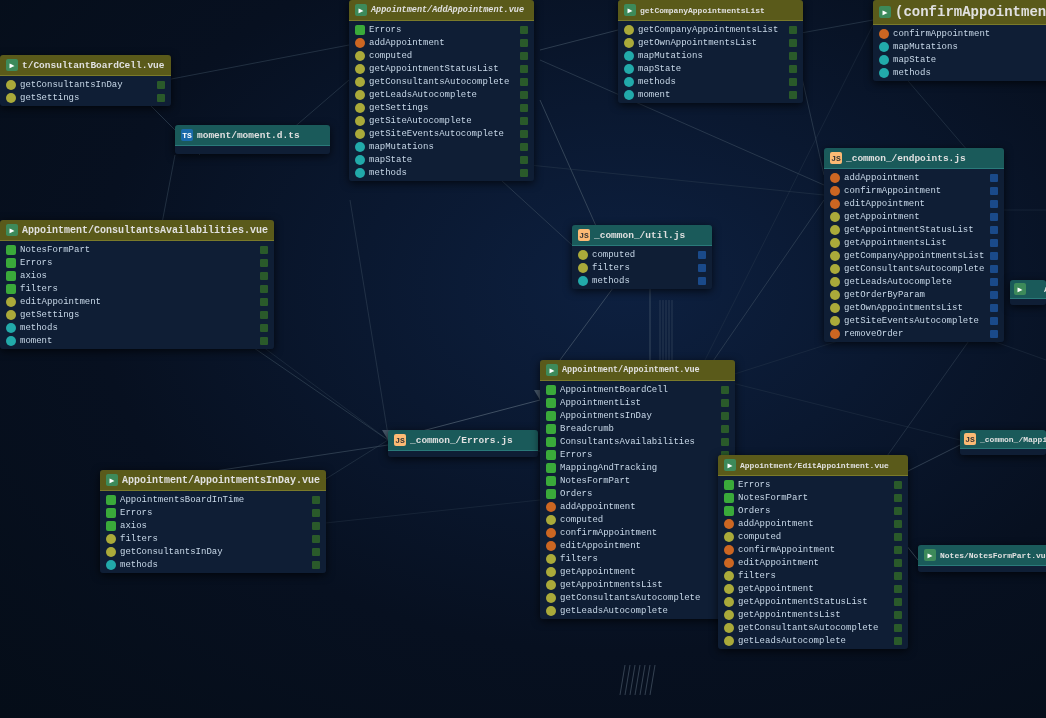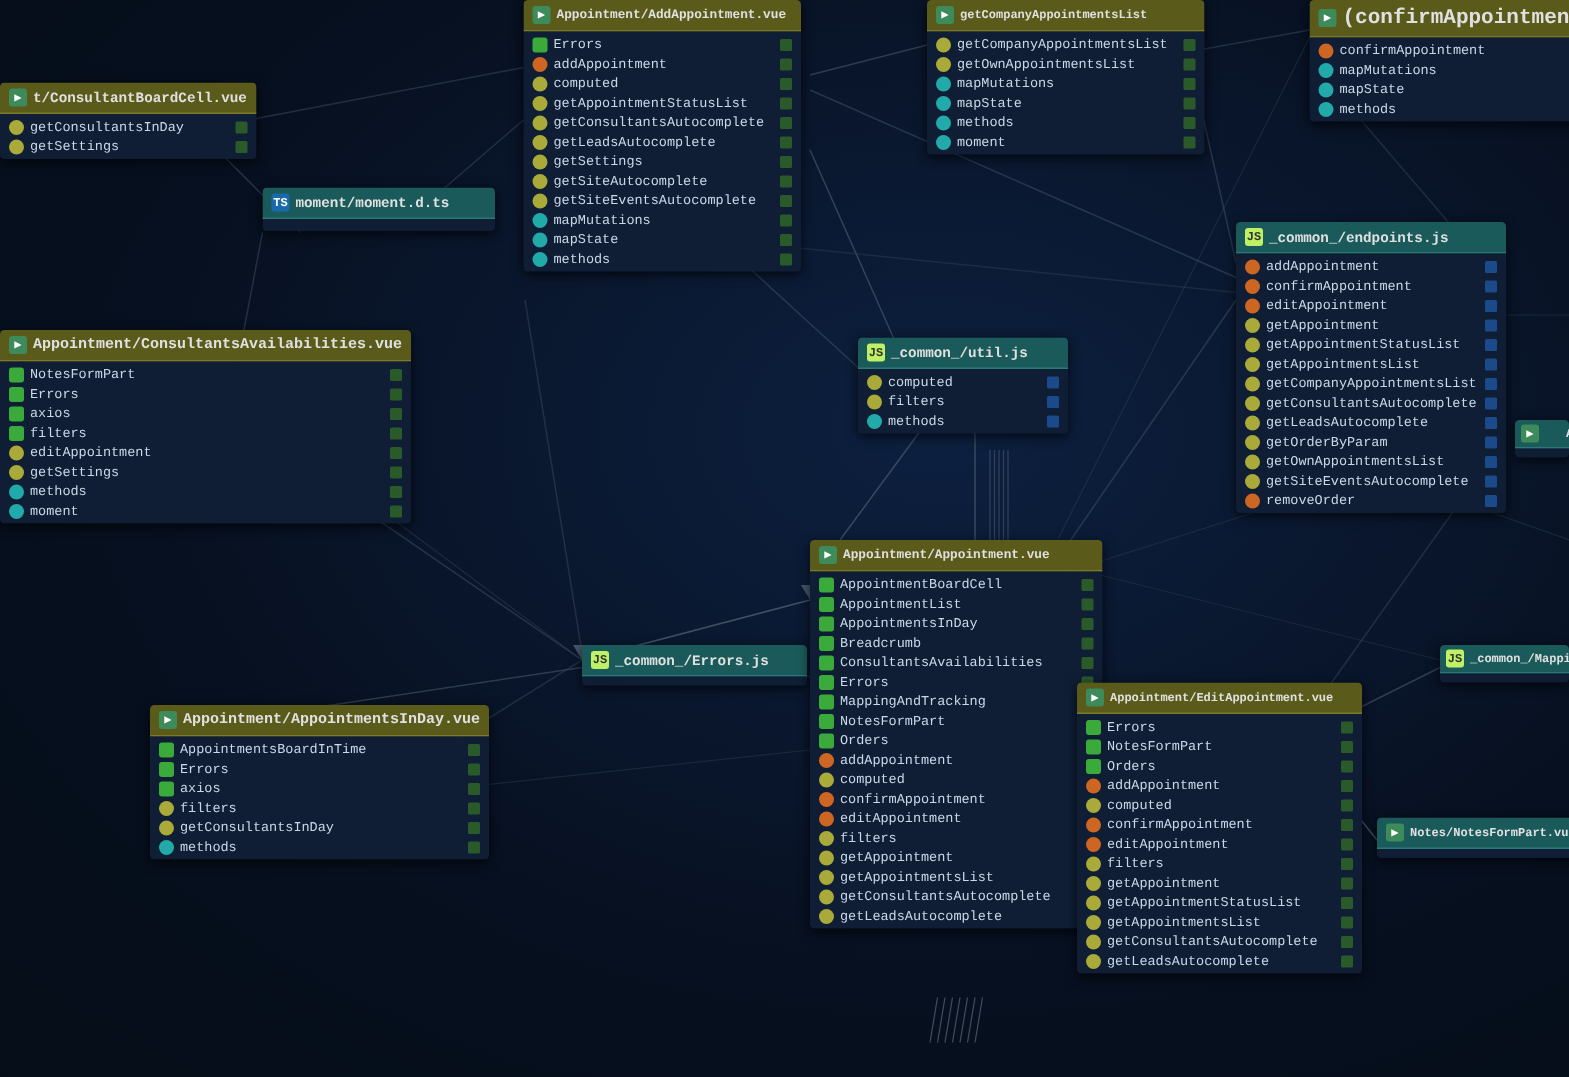--- a/index.html
+++ b/index.html
@@ -112,21 +112,21 @@
       font-size: 9px;
       color: #c8d8e8;
     }
 
     
     .header-olive { background: #5a5a1a; border-bottom: 1px solid #7a7a2a; }
     .header-teal  { background: #1a5a5a; border-bottom: 1px solid #2a7a7a; }
 
     .icon-vue  { background: #3d8a5a; color: white; }
     .icon-ts   { background: #1a6aaa; color: white; font-size: 7px; font-weight: bold; }
-    .icon-js   { background: #bef264; color: #333; font-size: 7px; font-weight: bold; }
+    .icon-js   { background: #fdba74; color: #333; font-size: 7px; font-weight: bold; }
     .dot-yellow  { background: #aaaa3a; border-radius: 50%; }
     .dot-orange  { background: #cc6622; border-radius: 50%; }
     .dot-teal    { background: #22aaaa; border-radius: 50%; }
 
     .sq-green  { background: #3aaa3a; }
   </style>
 </head>
 <body>
 
 <div class="canvas">
@@ -271,21 +271,21 @@
     <div class="node-header header-teal">
       <span class="icon icon-ts">TS</span>
       <span>moment/moment.d.ts</span>
     </div>
     <div class="node-body" style="height:8px;"></div>
   </div>
 
   <div class="node" style="left:349px; top:0px; min-width:185px;">
     <div class="node-header header-olive">
       <span class="icon icon-vue">▶</span>
-      <span style="font-size:8.5px;">Appointment/AddAppointment.vue</span>
+      <span style="font-size:8.5px;font-style:italic;">Appointment/AddAppointment.vue</span>
     </div>
     <div class="node-body">
       <div class="node-item">
         <span class="item-square sq-green"></span>
         <span class="item-text">Errors</span>
         <span class="item-end"></span>
       </div>
       <div class="node-item">
         <span class="item-icon dot-orange"></span>
         <span class="item-text">addAppointment</span>

